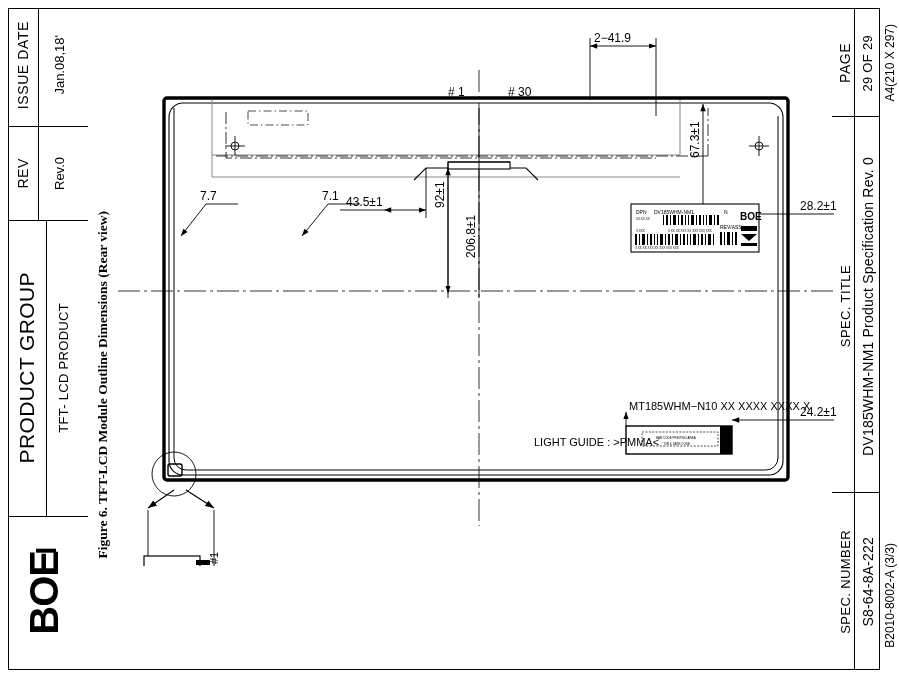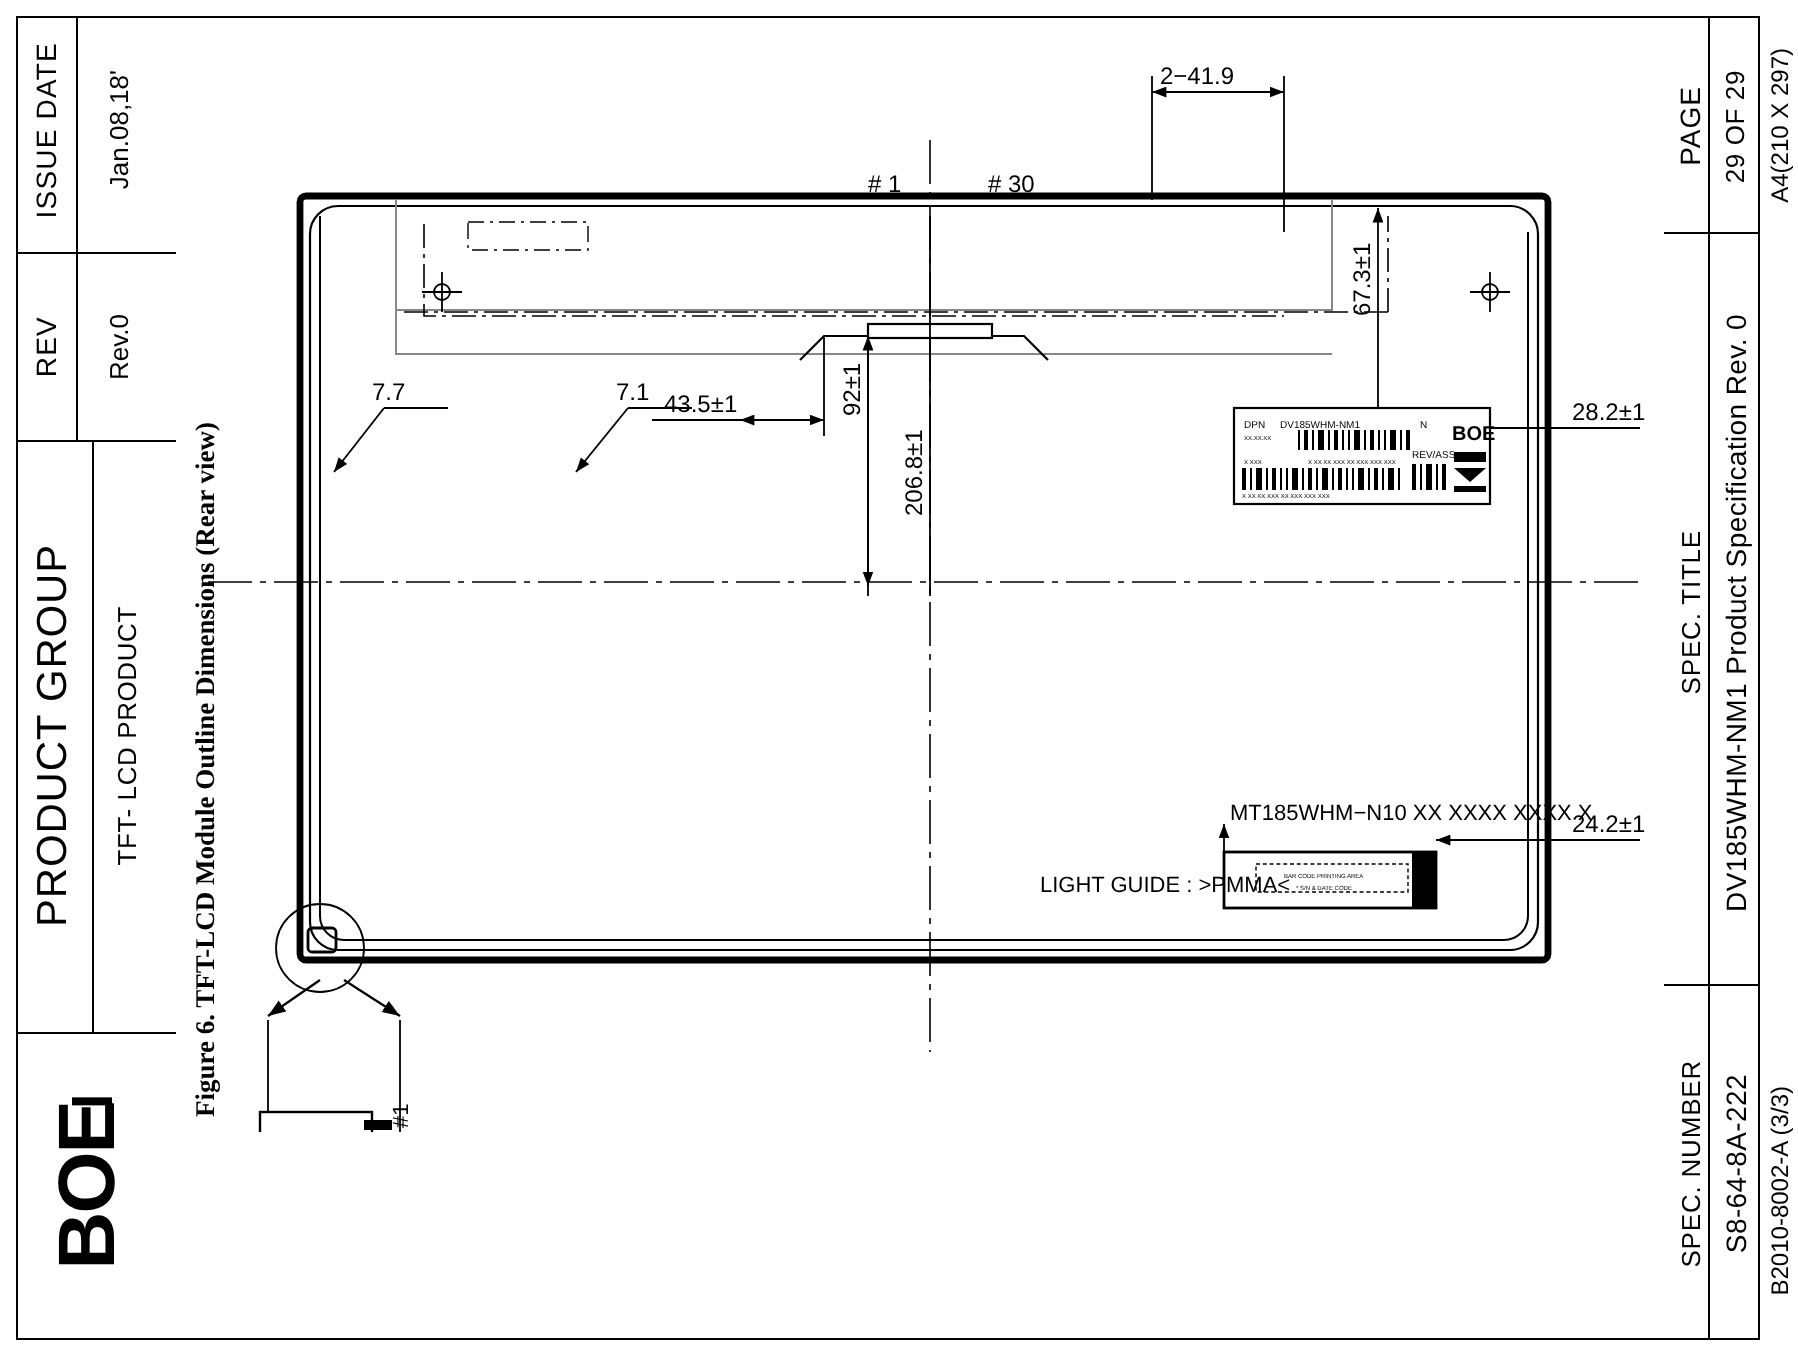--- a/index.html
+++ b/index.html
@@ -46,21 +46,21 @@
         display:flex;align-items:center;justify-content:center;}
   .t-b2010{position:absolute;left:882px;top:520px;width:16px;height:150px;font-size:12px;
            display:flex;align-items:center;justify-content:center;}
 
   
   #fig-caption{position:absolute;left:92px;top:175px;width:22px;height:420px;
                font-size:13.5px;font-weight:bold;font-family:"Liberation Serif",serif;
                display:flex;align-items:center;justify-content:center;}
 
   
-  #canvas{position:absolute;left:82px;top:8px;width:744px;height:558px;overflow:hidden;}
+  #canvas{position:absolute;left:96px;top:8px;width:744px;height:558px;overflow:hidden;}
   #canvas svg{position:absolute;left:0;top:0;}
 
   .dim{font-family:"Liberation Sans",sans-serif;font-size:12px;fill:#000;}
   .dim-sm{font-family:"Liberation Sans",sans-serif;font-size:11px;fill:#000;}
   .dim-xs{font-family:"Liberation Sans",sans-serif;font-size:5px;fill:#000;}
   .dim-xxs{font-family:"Liberation Sans",sans-serif;font-size:3px;fill:#000;}
 </style>
 </head>
 <body>
 

